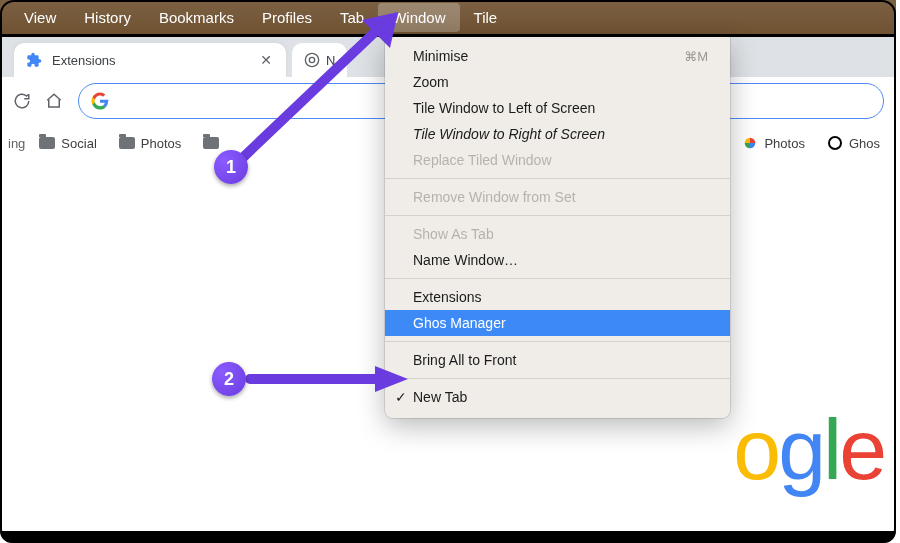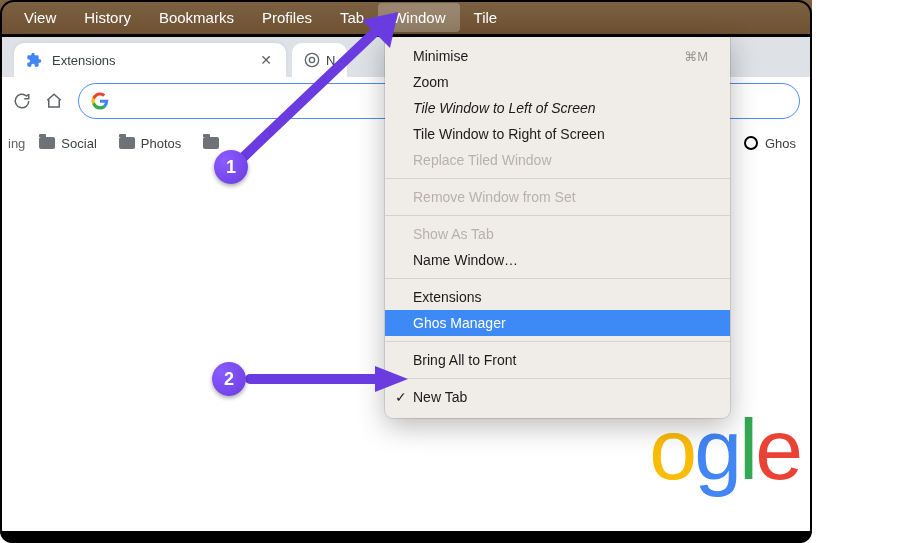--- a/index.html
+++ b/index.html
@@ -1,16 +1,16 @@
 <!DOCTYPE html>
 <html><head>
 <meta charset="utf-8">
 <style>
 html,body{margin:0;padding:0;font-family:-apple-system,BlinkMacSystemFont,"Segoe UI",Helvetica,Arial,sans-serif;background:#fff;overflow:hidden}
-.stage{position:relative;width:812px;height:543px;background:#fff}
+.stage{position:relative;width:896px;height:543px;background:#fff}
 
 .menubar{position:absolute;left:0;top:0;right:0;height:34px;background:linear-gradient(#7b6142,#6f5232);display:flex;align-items:center;padding-left:10px;color:#fff;font-size:15px;border-bottom:3px solid #000}
 .menubar .item{padding:6px 14px;border-radius:4px;white-space:nowrap}
 .menubar .item.active{background:rgba(255,255,255,.25)}
 
 .tabbar{position:absolute;left:0;top:37px;right:0;height:40px;background:#dee1e5;display:flex;align-items:flex-end}
 .tab{display:flex;align-items:center;height:34px;margin-left:14px;background:#fff;border-radius:10px 10px 0 0;padding:0 10px 0 12px;font-size:13px;color:#3c4043;min-width:250px;gap:10px;box-shadow:0 -1px 4px rgba(0,0,0,.05)}
 .tab .x{margin-left:auto;color:#5f6368;font-size:14px;cursor:pointer;padding:2px 4px}
 .tab-next{display:flex;align-items:center;height:34px;background:#fff;border-radius:10px 10px 0 0;padding:0 12px;margin-left:6px;font-size:13px;color:#3c4043}
 .tab-next svg{width:16px;height:16px;margin-right:6px}
@@ -138,24 +138,24 @@
 </div>
 
 <div class="menu" id="menu">
       <div class="mrow" style="position: relative;">
         <span>Minimise</span>
         <span class="sc">⌘M</span>
       </div>
       <div class="mrow" style="position: relative;">
         <span>Zoom</span>
       </div>
+      <div class="mrow" style="position: relative;">
+        <span>Tile Window to Left of Screen</span>
+      </div>
       <div class="mrow" style="position: relative; font-style: italic;">
-        <span>Tile Window to Left of Screen</span>
-      </div>
-      <div class="mrow" style="position: relative;">
         <span>Tile Window to Right of Screen</span>
       </div>
       <div class="mrow disabled" style="position: relative;">
         <span>Replace Tiled Window</span>
       </div>
       <div class="msep"></div>
       <div class="mrow disabled" style="position: relative;">
         <span>Remove Window from Set</span>
       </div>
       <div class="msep"></div>

